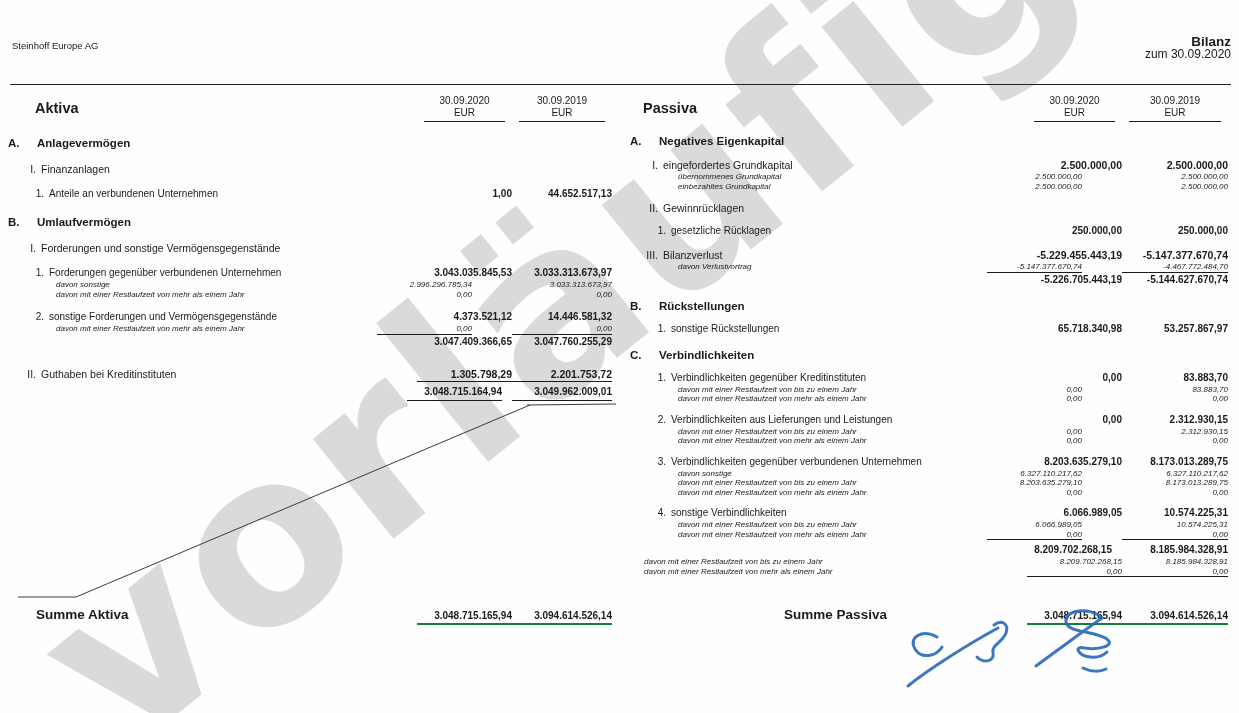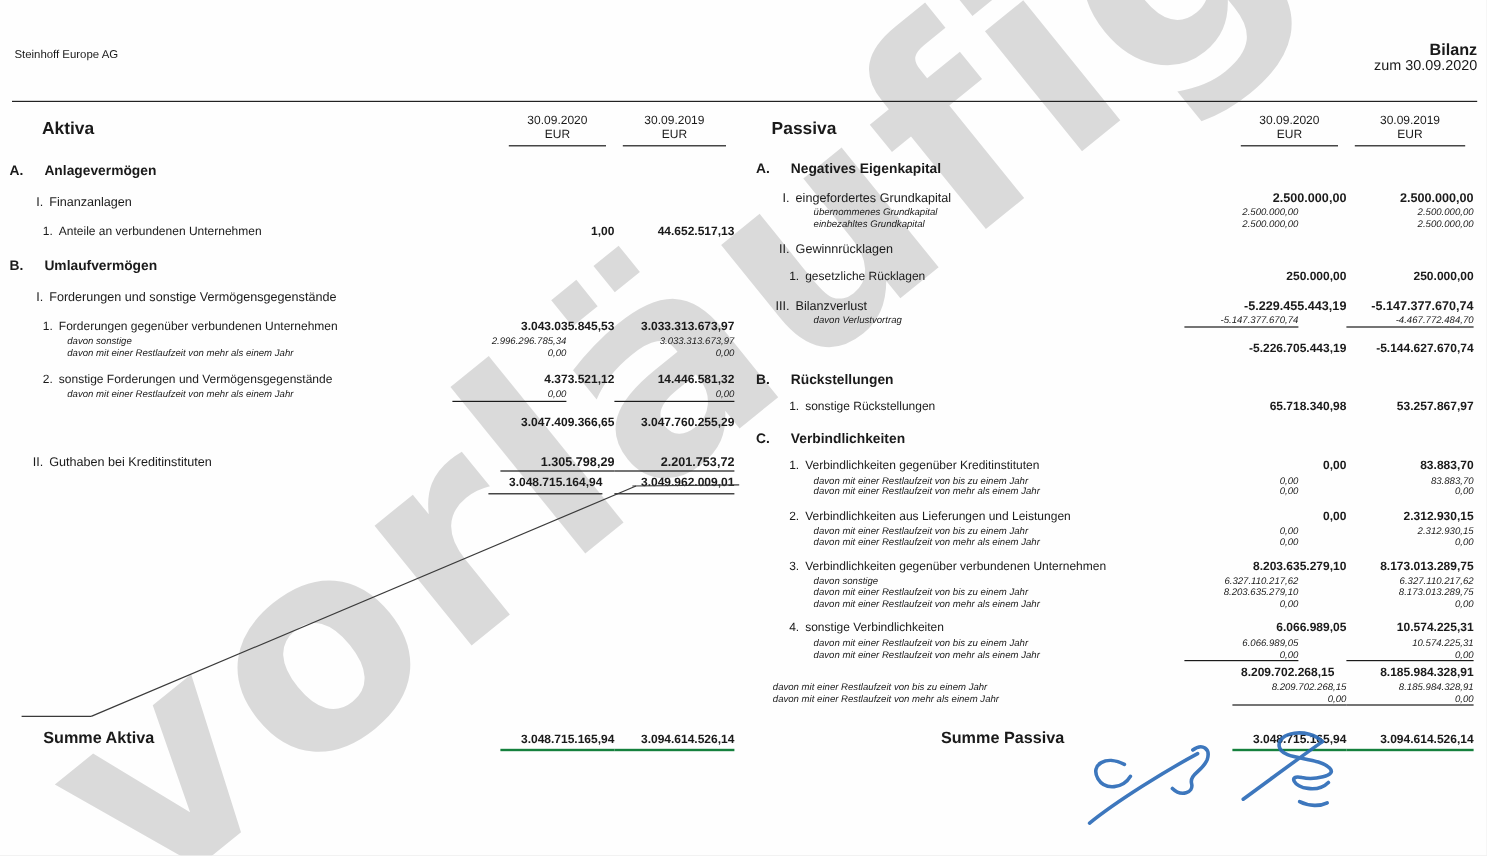--- a/index.html
+++ b/index.html
@@ -48,21 +48,21 @@
 
   .t-sec{margin-top:12px; font-weight:700; font-size:11.5px;}
   .t-sec .num{width:24px; text-align:left;}
   .t-sub{margin-top:10px; padding-left:8px; font-size:10.5px;}
   .t-sub .num{width:20px;}
   .t-item{margin-top:9px; padding-left:24px;}
   .t-item .num{width:12px;}
   .t-davon{padding-left:48px; font-size:8px; font-style:italic; line-height:9.5px;gap:40px;}
   .t-davon2{padding-left:14px; font-size:8px; font-style:italic; line-height:9.5px;}
   .t-davon .v,.t-davon2 .v{font-size:8px; font-style:italic; font-weight:400;}
-  .t-subtotal{margin-top:11px;} .t-subtotal-bold{margin-top:3px; font-weight:700;gap:10px;}
+  .t-subtotal{margin-top:0;} .t-subtotal-bold{margin-top:3px; font-weight:700;gap:10px;}
   .t-subtotal-bold .v{font-weight:700;}
 
   .panel-left .t-sec{margin-top:14px;}
   .panel-left .t-sub{margin-top:12px;}
   .panel-left .t-item{margin-top:11px;}
   .mt-lg{margin-top:18px !important;}
 
   .row.u1 .v{border-bottom:1px solid #1a1a1a;}
   .row.u2 .v{border-bottom:1.6px solid #1a1a1a; padding-bottom:1px;}
 

